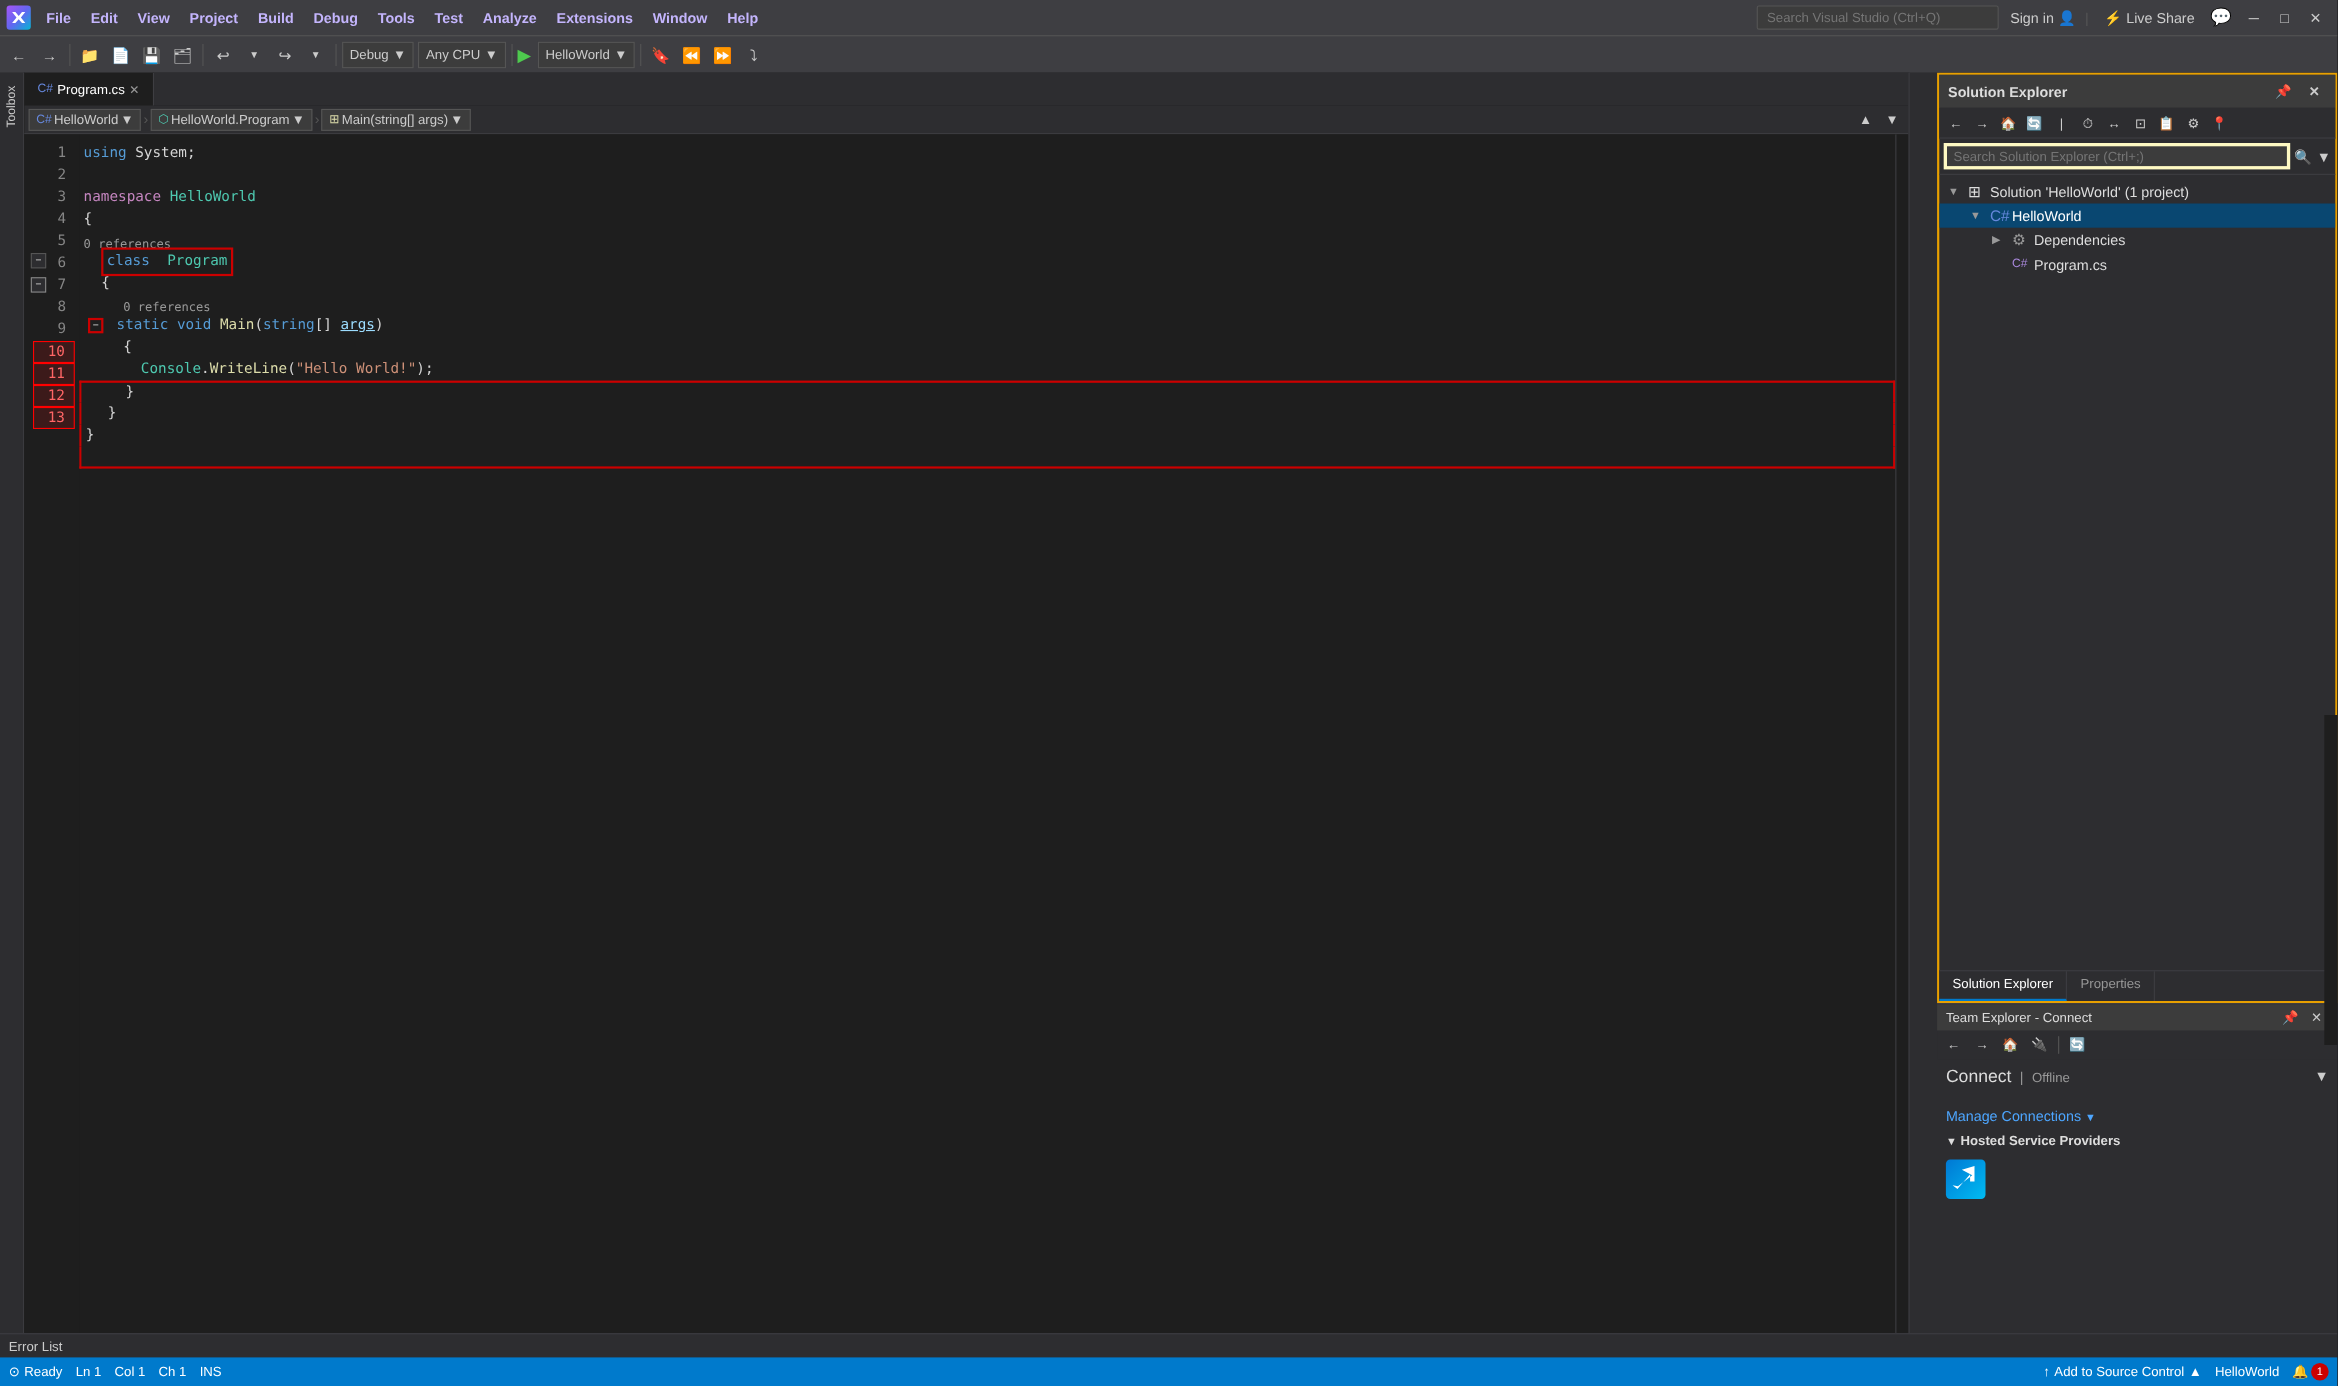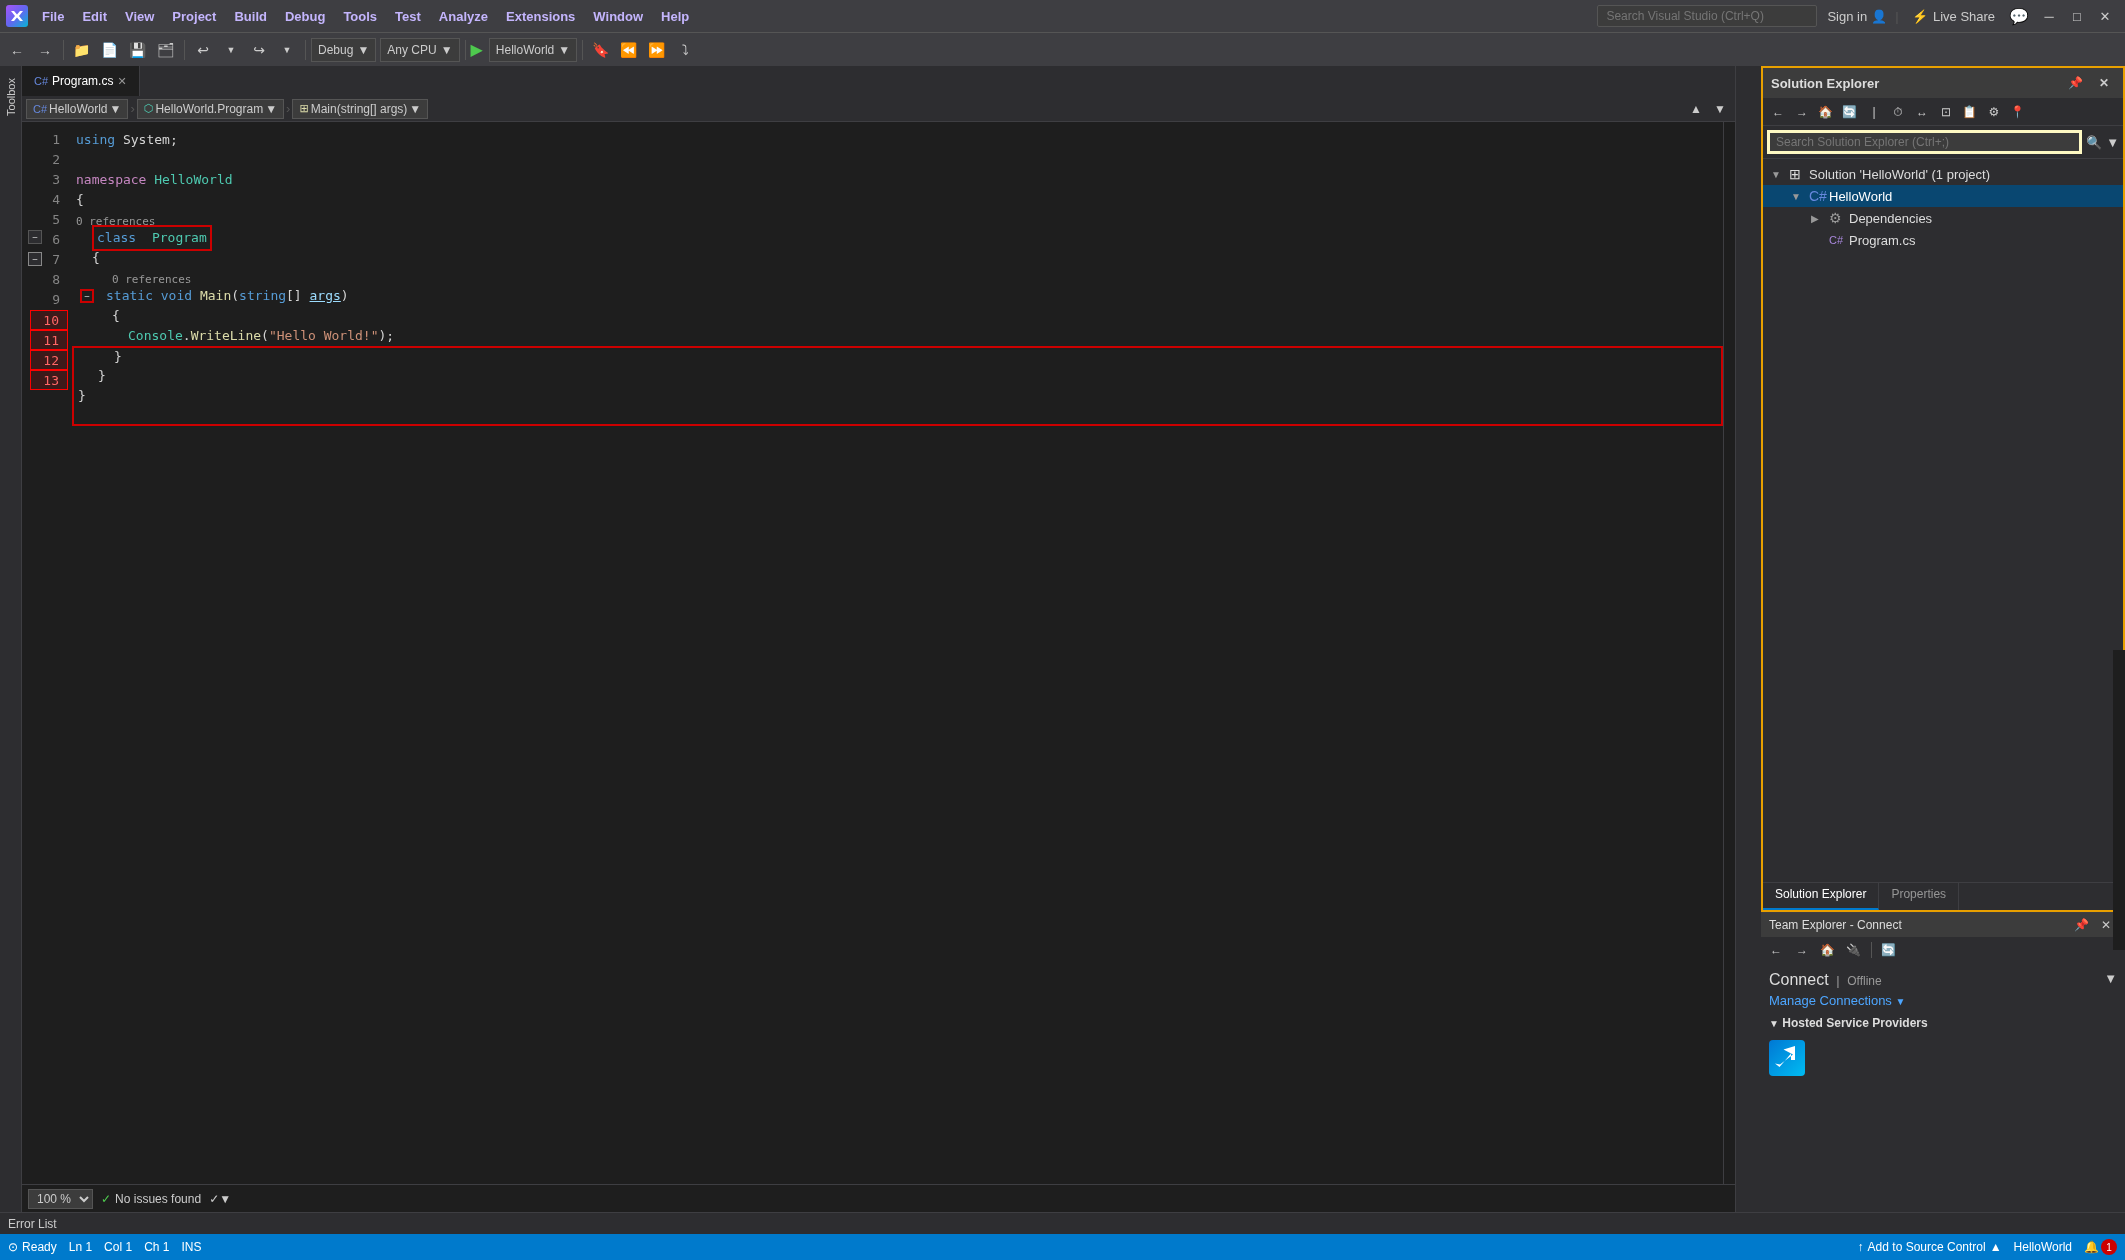--- a/index.html
+++ b/index.html
@@ -388,21 +388,21 @@
     }
     .te-content {
       flex: 1;
       padding: 8px;
       overflow-y: auto;
     }
     .connect-header {
       display: flex;
       align-items: flex-start;
       justify-content: space-between;
-      margin-bottom: 4px;
+      margin-bottom: 18px;
     }
     .connect-title { font-size: 16px; color: #ddd; }
     .connect-status { font-size: 12px; color: #999; }
     .manage-link { color: #4da6ff; font-size: 13px; cursor: pointer; }
     .hosted-section { font-size: 12px; color: #ddd; font-weight: 600; margin: 8px 0 6px; }
     .azure-item {
       display: flex;
       align-items: flex-start;
       gap: 8px;
       padding: 4px 0;
@@ -662,32 +662,20 @@
         <div class="code-line" style="border-left:2px solid #cc0000;border-right:2px solid #cc0000;background:transparent;">
           <span>}</span>
         </div>
         <div class="code-line" style="border-left:2px solid #cc0000;border-right:2px solid #cc0000;border-bottom:2px solid #cc0000;background:transparent;">
           &nbsp;
         </div>
       </div>
       <div class="scroll-indicator"></div>
     </div>
 
-    <div class="editor-bottom-bar">
-      <select class="zoom-select">
-        <option>100 %</option>
-      </select>
-      <div class="issues-badge">
-        <span class="check-icon">✓</span>
-        <span>No issues found</span>
-      </div>
-      <span>✓▼</span>
-      <div style="flex:1;"></div>
-
-    </div>
   </div>
 
   <div class="right-panel">
 
     <div class="solution-explorer">
       <div class="panel-header">
         <span class="panel-header-title">Solution Explorer</span>
         <div class="panel-tb-btn">📌</div>
         <div class="panel-tb-btn">✕</div>
       </div>

